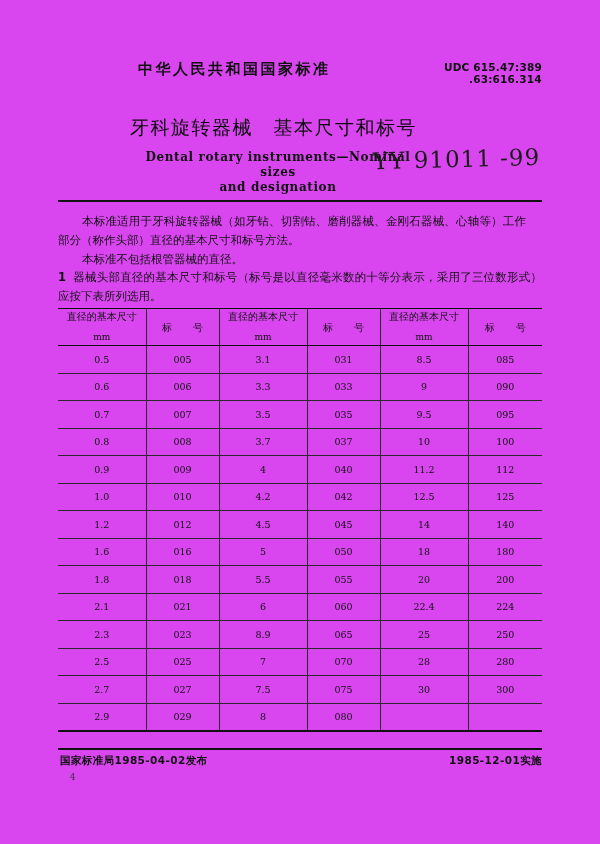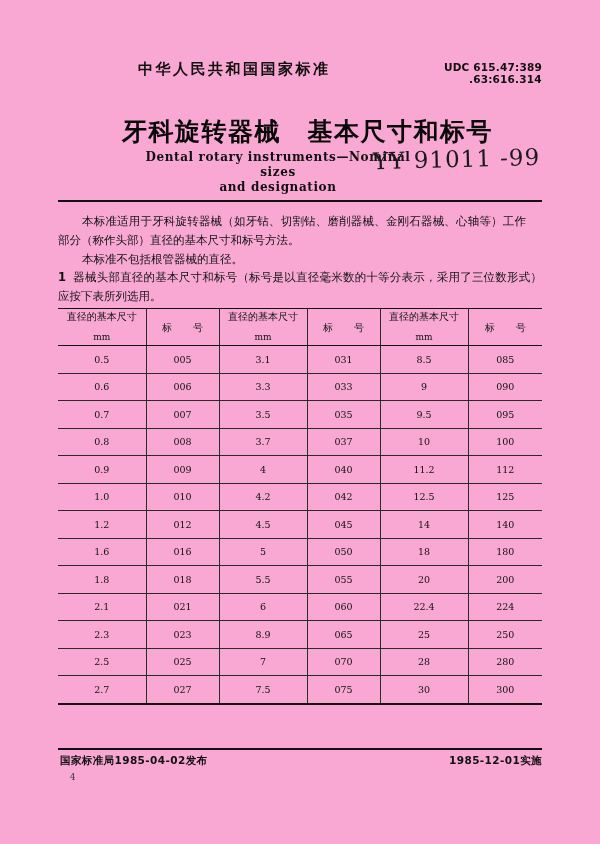--- a/index.html
+++ b/index.html
@@ -14,21 +14,21 @@
     font-family: "DejaVu Sans", "Liberation Sans", sans-serif;
     color: #0a0a0a;
     position: relative;
     overflow: hidden;
   }
   .page {
     position: absolute;
     left: 0; top: 0;
     width: 600px;
     height: 844px;
-    background: #f9a8d4;
+    background: #d946ef;
   }
 
   
   .header {
     position: absolute;
     left: 58px;
     top: 60px;
     width: 484px;
   }
   .nat-standard-line {
@@ -57,24 +57,24 @@
     letter-spacing: 0.2px;
     color: #111;
   }
   .udc .udc-l2 {
     display: block;
     padding-left: 25px;
   }
 
   .title-cn {
     position: absolute;
-    left: 64px;
+    left: 72px;
     top: 55px;
-    font-size: 25px;
-    font-weight: bold;
+    font-size: 19px;
+    font-weight: normal;
     letter-spacing: 1.5px;
     color: #0a0a0a;
     white-space: pre;
   }
   .title-en {
     position: absolute;
     left: 75px;
     top: 90px;
     width: 290px;
     text-align: center;
@@ -396,20 +396,28 @@
             <td>280</td>
           </tr>
           <tr>
             <td class="vdiv">2.7</td>
             <td class="vdiv-strong">027</td>
             <td class="vdiv">7.5</td>
             <td class="vdiv-strong">075</td>
             <td class="vdiv">30</td>
             <td>300</td>
           </tr>
+          <tr>
+            <td class="vdiv">2.9</td>
+            <td class="vdiv-strong">029</td>
+            <td class="vdiv">8</td>
+            <td class="vdiv-strong">080</td>
+            <td class="vdiv"></td>
+            <td></td>
+          </tr>
         </tbody>
     </table>
   </div>
 
   <div class="rule-bottom"></div>
   <div class="footer">
     <span class="issue">国家标准局1985-04-02发布</span>
     <span class="effect">1985-12-01实施</span>
   </div>
   <div class="page-num">4</div>

